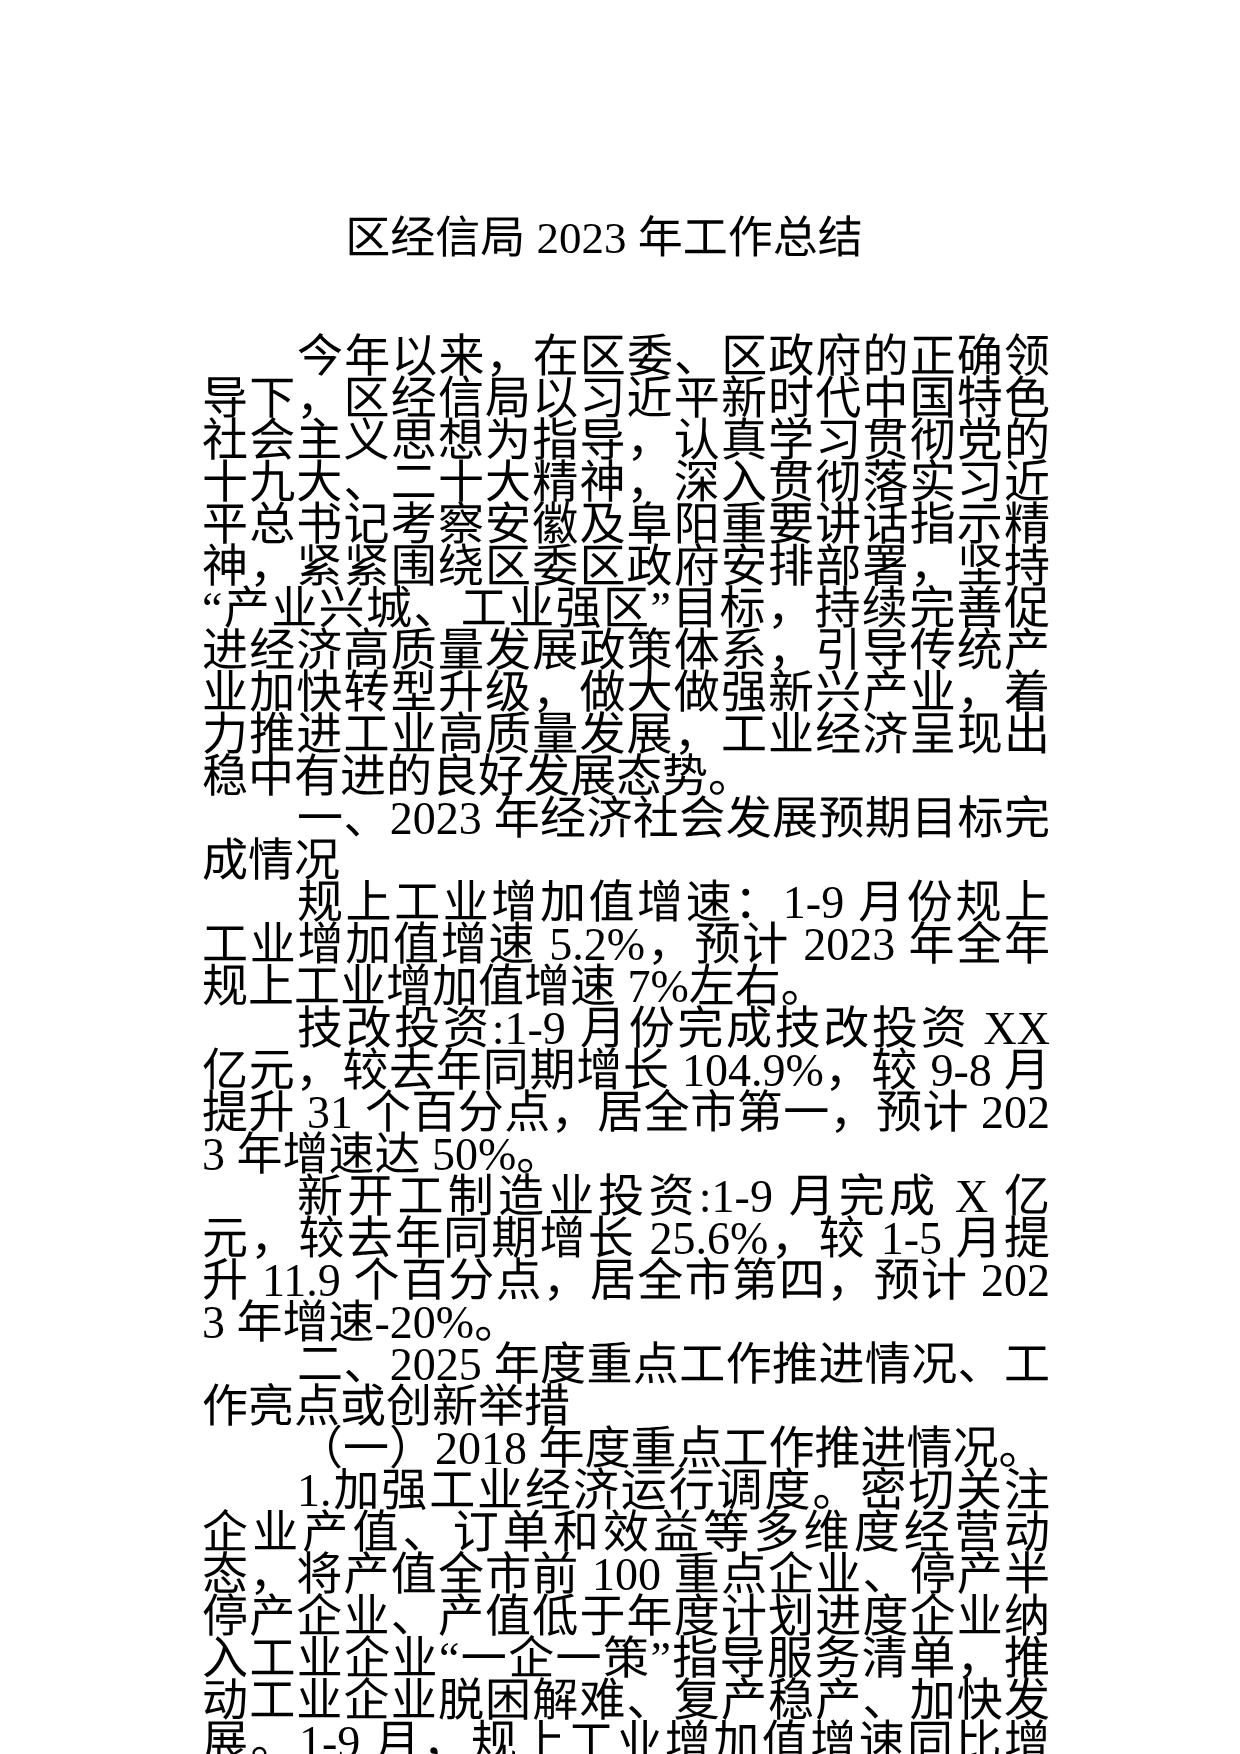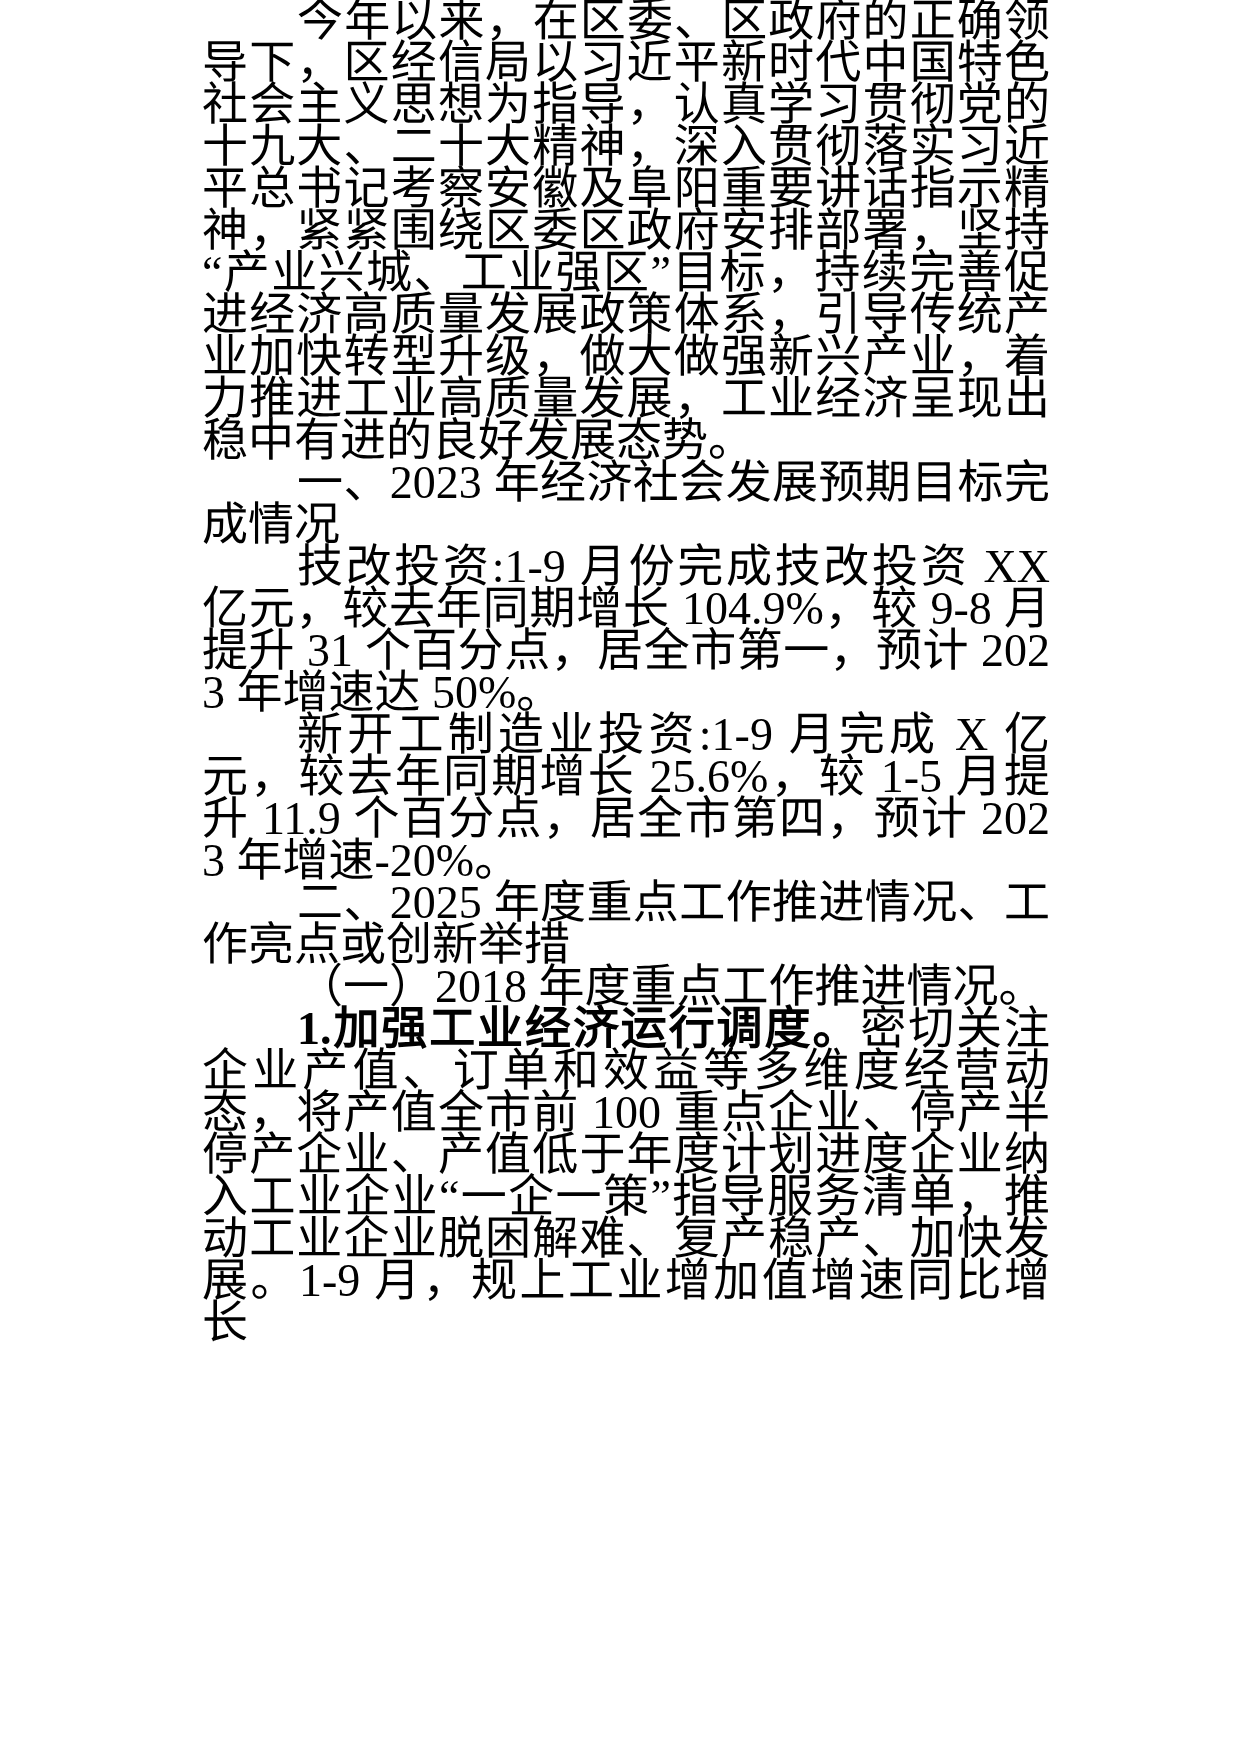--- a/index.html
+++ b/index.html
@@ -31,34 +31,36 @@
   .para {
     font-size: 46px;
     line-height: 42px;
     text-align: justify;
     text-indent: 95px;
     word-break: break-all;
     font-weight: 400;
     margin-left: 44px;
   }
   .lead-bold {
-    font-weight: 700;
+    font-weight: 400;
   }
 </style>
 </head>
 <body>
 
 <div class="page">
   <div class="content">
 
+    <h1 class="doc-title">区经信局 2023 年工作总结</h1>
 
     <p class="para">今年以来，在区委、区政府的正确领导下，区经信局以习近平新时代中国特色社会主义思想为指导，认真学习贯彻党的十九大、二十大精神，深入贯彻落实习近平总书记考察安徽及阜阳重要讲话指示精神，紧紧围绕区委区政府安排部署，坚持“产业兴城、工业强区”目标，持续完善促进经济高质量发展政策体系，引导传统产业加快转型升级，做大做强新兴产业，着力推进工业高质量发展，工业经济呈现出稳中有进的良好发展态势。</p>
 
     <p class="para">一、2023 年经济社会发展预期目标完成情况</p>
 
+    <p class="para">规上工业增加值增速：1-9 月份规上工业增加值增速 5.2%，预计 2023 年全年规上工业增加值增速 7%左右。</p>
 
 
     <p class="para">技改投资:1-9 月份完成技改投资 XX 亿元，较去年同期增长 104.9%，较 9-8 月提升 31 个百分点，居全市第一，预计 2023 年增速达 50%。</p>
 
     <p class="para">新开工制造业投资:1-9 月完成 X 亿元，较去年同期增长 25.6%，较 1-5 月提升 11.9 个百分点，居全市第四，预计 2023 年增速-20%。</p>
 
     <p class="para">二、2025 年度重点工作推进情况、工作亮点或创新举措</p>
 
     <p class="para">（一）2018 年度重点工作推进情况。</p>
 

